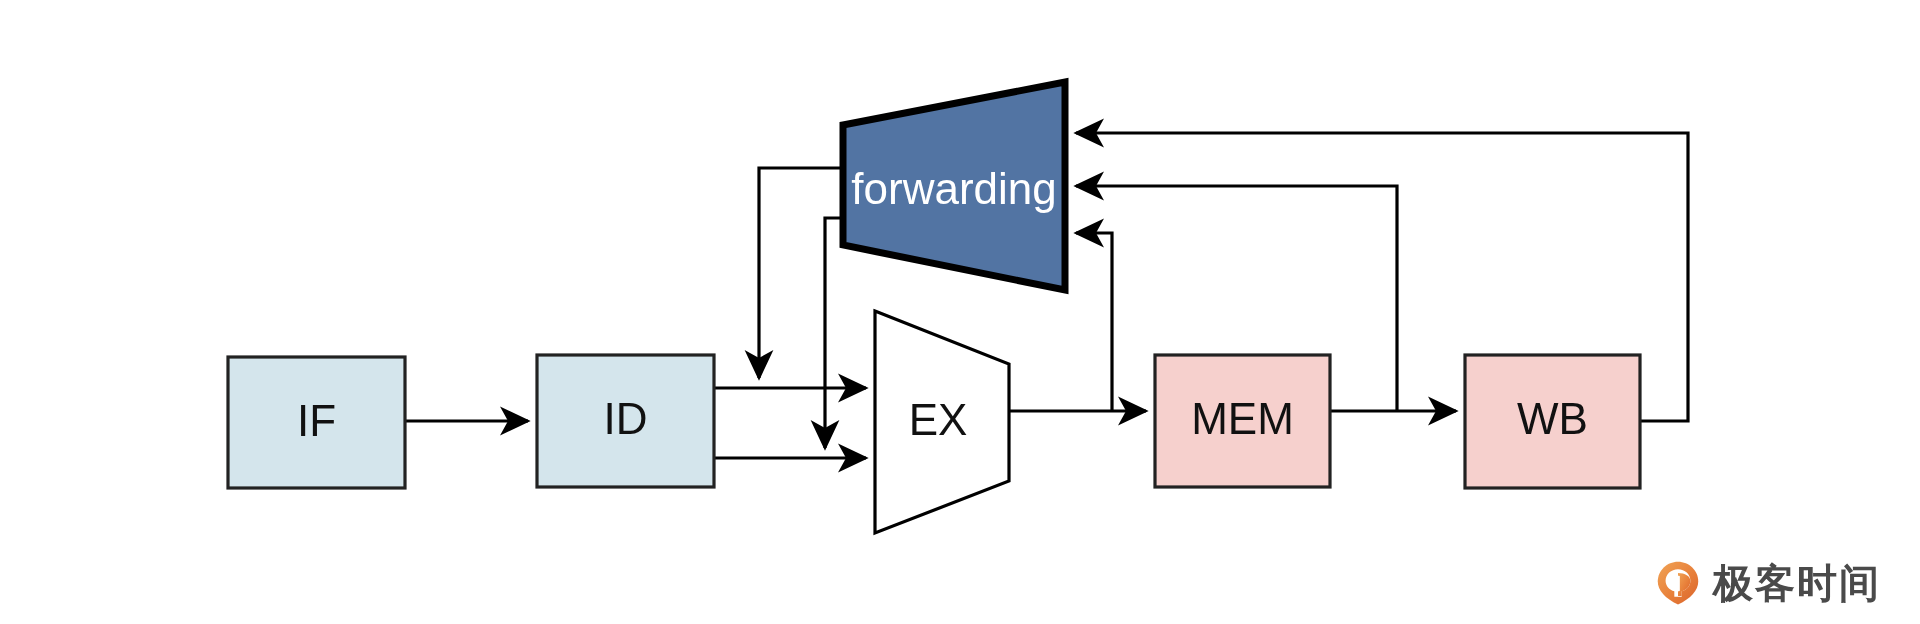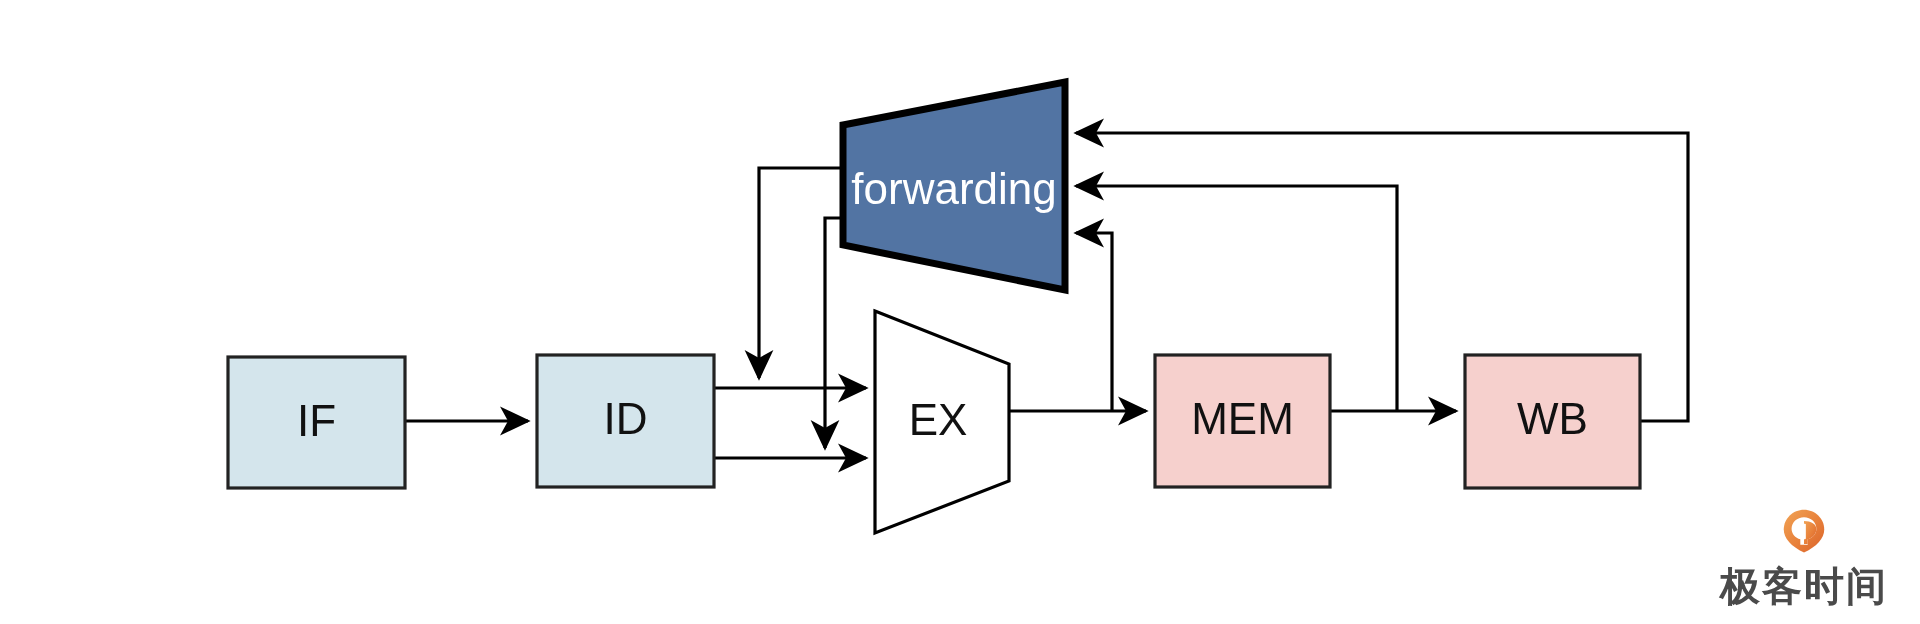--- a/index.html
+++ b/index.html
@@ -38,27 +38,26 @@
   }
   .unit-label-light {
     font-family: "Liberation Sans", sans-serif;
     font-size: 44px;
     fill: #ffffff;
     text-anchor: middle;
     dominant-baseline: middle;
   }
   .brand {
     position: absolute;
-    right: 32px;
+    right: 39px;
     bottom: 18px;
     display: flex;
     align-items: center;
     gap: 12px;
     user-select: none;
-    flex-direction: column;
   }
   .brand-mark {
     width: 46px;
     height: 46px;
     position: relative;
     flex: none;
   }
   .brand-text {
     font-family: "DejaVu Sans", sans-serif;
     font-size: 40px;

